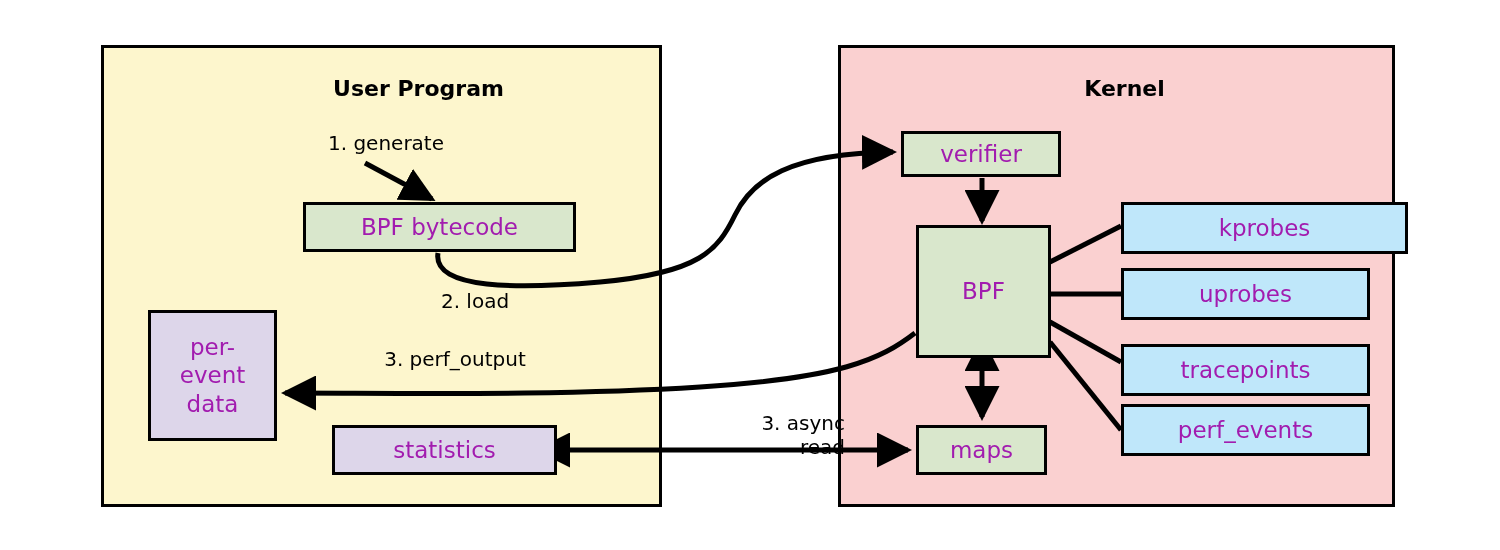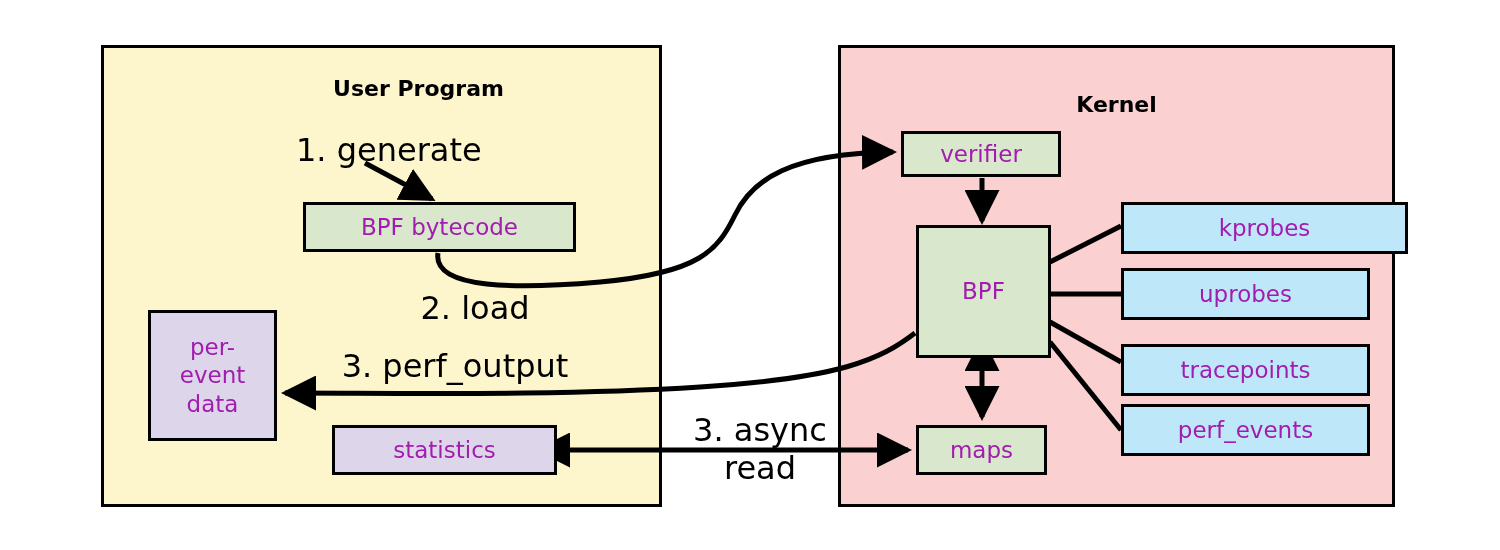--- a/index.html
+++ b/index.html
@@ -42,38 +42,38 @@
     display: flex;
     align-items: center;
     justify-content: center;
     text-align: center;
     font-size: 23px;
     color: #a21caf;
     line-height: 1.22;
   }
   .edge-label {
     position: absolute;
-    font-size: 32px;
+    font-size: 20px;
     color: #000000;
     text-align: center;
     white-space: pre;
     line-height: 1.18;
   }
 </style>
 </head>
 <body>
 
 <div id="canvas">
 
   <div class="panel" id="panel-user-program" style="left: 101px; top: 45px; width: 561px; height: 462px; background: rgb(253, 246, 205);">
     <div class="panel-title" id="title-user-program" style="top: 28px; padding-left: 37px;">User Program</div>
   </div>
 
   <div class="panel" id="panel-kernel" style="left: 838px; top: 45px; width: 557px; height: 462px; background: rgb(250, 208, 208);">
-    <div class="panel-title" id="title-kernel" style="top: 44px;">Kernel</div>
+    <div class="panel-title" id="title-kernel" style="top: 28px; padding-left: 8px;">Kernel</div>
   </div>
 
   <svg class="diagram" viewBox="0 0 1500 550">
     <defs>
       <marker id="arrowhead" markerWidth="7" markerHeight="7" refX="6.2" refY="3.5" orient="auto" markerUnits="strokeWidth">
         <polygon points="0,0 7,3.5 0,7" fill="#000000"></polygon>
       </marker>
       <marker id="arrowhead-start" markerWidth="7" markerHeight="7" refX="0.8" refY="3.5" orient="auto-start-reverse" markerUnits="strokeWidth">
         <polygon points="0,0 7,3.5 0,7" fill="#000000"></polygon>
       </marker>
@@ -135,16 +135,16 @@
     <span>tracepoints</span>
   </div>
 
   <div class="node" id="node-perf-events" style="left: 1121px; top: 404px; width: 249px; height: 52px; background: rgb(191, 231, 250);">
     <span>perf_events</span>
   </div>
 
   <div class="edge-label" id="label-generate" style="left: 296px; top: 132px; width: 180px;">1. generate</div>
   <div class="edge-label" id="label-load" style="left: 390px; top: 290px; width: 170px;">2. load</div>
   <div class="edge-label" id="label-perf-output" style="left: 330px; top: 348px; width: 250px;">3. perf_output</div>
-  <div class="edge-label" id="label-async-read" style="left: 675px; top: 412px; width: 170px;">3. async
+  <div class="edge-label" id="label-async-read" style="left: 675px; top: 412px; width: 170px; text-align: right;">3. async
 read</div>
 
 </div>
 
 </body></html>

